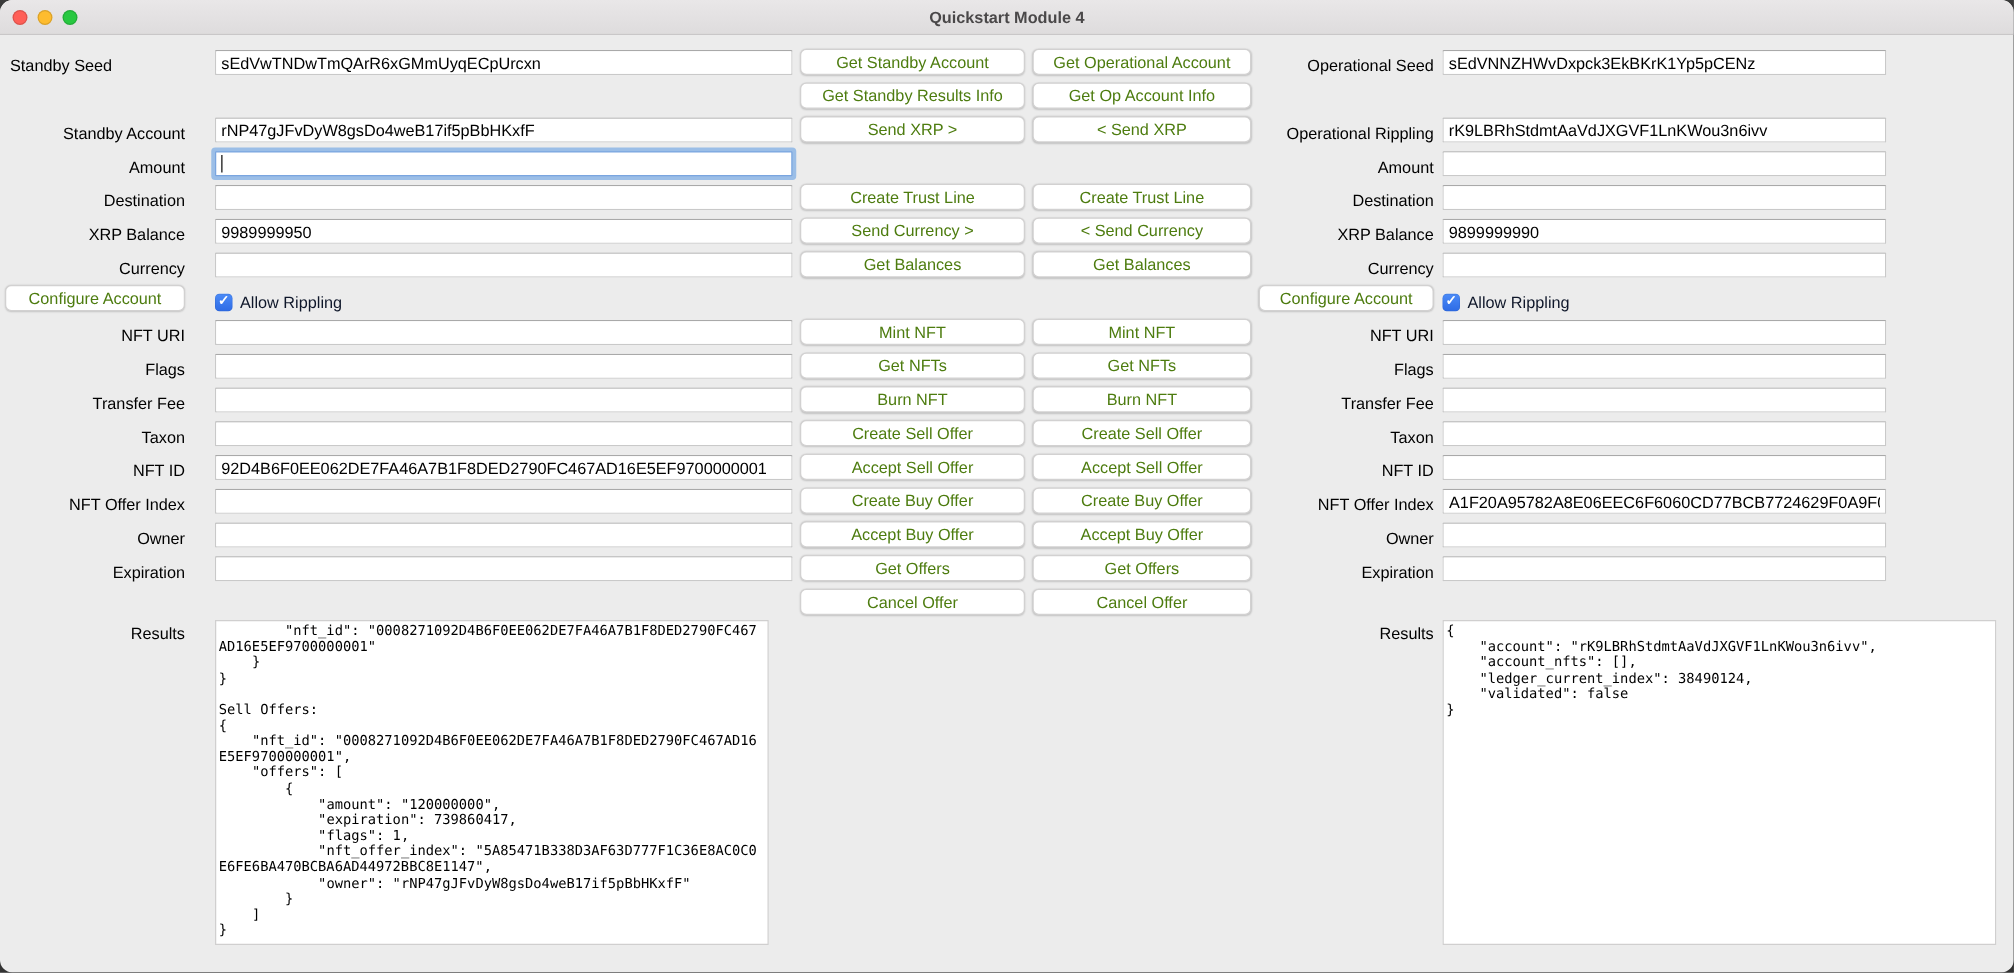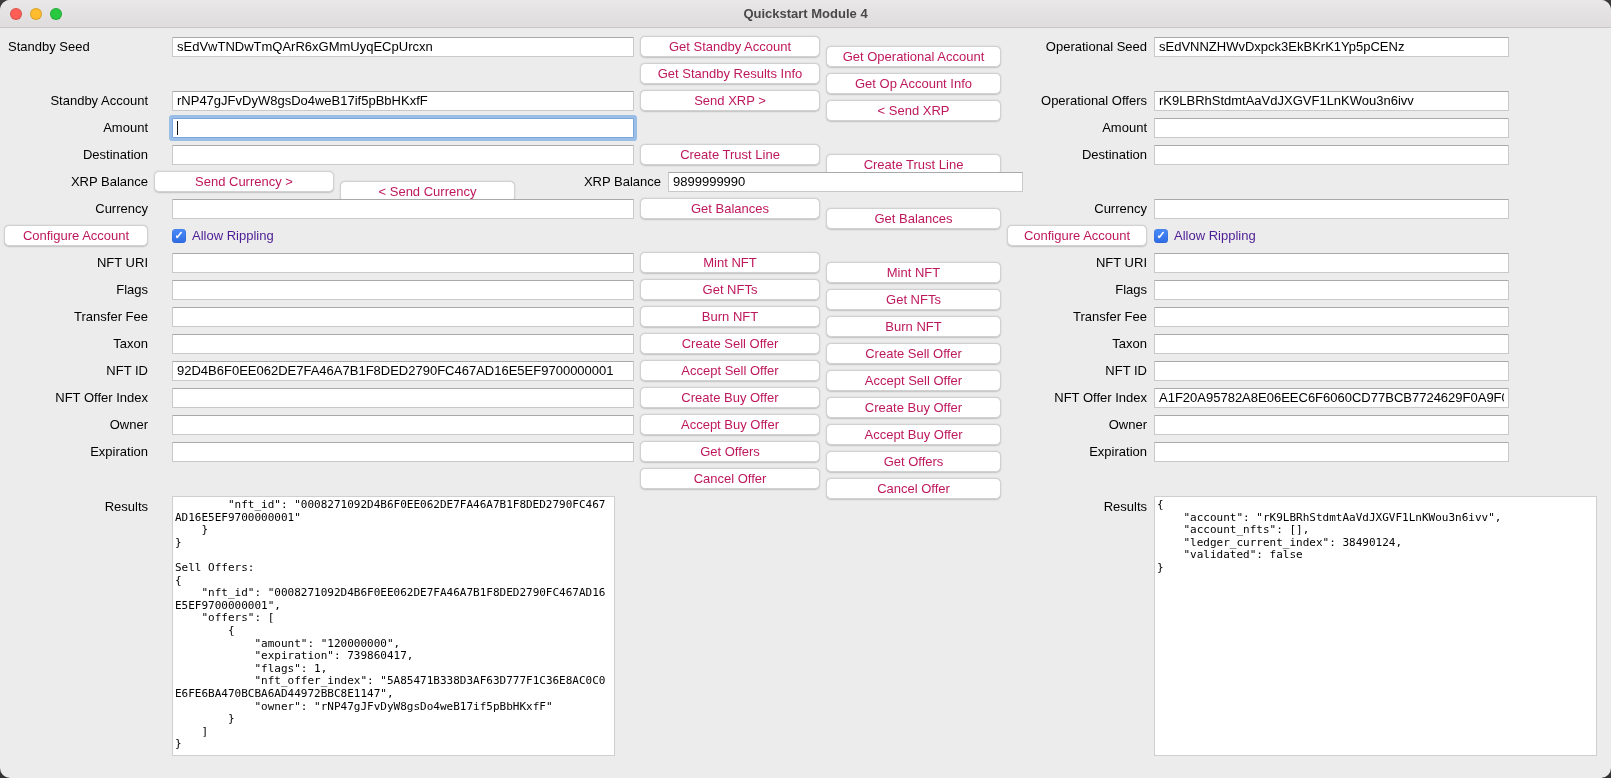--- a/index.html
+++ b/index.html
@@ -8,42 +8,42 @@
 
   .titlebar { height: 28px; background: linear-gradient(#e9e7e8, #dedcdd); border-bottom: 1px solid #c9c7c8; display: flex; align-items: center; position: relative; }
   .lights { display: flex; gap: 8px; padding-left: 10px; position: relative; z-index: 2; }
   .light { width: 12px; height: 12px; border-radius: 50%; display: inline-block; box-shadow: inset 0 0 0 1px rgba(0,0,0,.14); }
   .light.red { background: #ff5f57; }
   .light.yellow { background: #febc2e; }
   .light.green { background: #28c840; }
   .title { position: absolute; left: 0; right: 0; text-align: center; font-size: 13px; font-weight: 700; color: #4a4849; }
 
   .content { padding: 5px 0 0 4px; }
-  .row { display: flex; align-items: center; height: 27px; }
+  .row { display: flex; align-items: flex-end; height: 27px; }
   .cl { width: 144px; flex: none; }
   .cf { width: 462px; flex: none; margin-left: 24px; }
   .ca { width: 180px; flex: none; margin-left: 6px; }
   .cb { width: 175px; flex: none; margin-left: 6px; margin-top: 20px; }
   .cr { width: 140px; flex: none; margin-left: 6px; }
   .cg { width: 355px; flex: none; margin-left: 7px; }
 
   .lbl { font-size: 13px; color: #000; text-align: right; white-space: nowrap; }
   .lbl.la { text-align: left; padding-left: 4px; }
 
   .field { display: block; width: 100%; height: 20px; border: 1px solid #c9c9c9; border-top-color: #a9a9a9; border-radius: 1px; background: #fff; font-family: "Liberation Sans", sans-serif; font-size: 13px; color: #000; padding: 0 4px; outline: none; }
   .fwrap { position: relative; width: 100%; }
   .field.focused { border: 1px solid #7aa5df; box-shadow: 0 0 0 3px rgba(90,153,228,.55); }
   .caret { position: absolute; left: 5px; top: 3px; width: 1px; height: 14px; background: #111; }
 
-  .btn { display: inline-flex; align-items: center; justify-content: center; width: 100%; height: 21px; background: #fff; border: 1px solid #d2d1d1; border-radius: 5px; font-family: "Liberation Sans", sans-serif; font-size: 13px; color: #be185d; box-shadow: 0 .5px 1.5px rgba(0,0,0,.18); padding: 0 4px; white-space: nowrap; }
+  .btn { display: inline-flex; align-items: center; justify-content: center; width: 100%; height: 21px; background: #fff; border: 1px solid #d2d1d1; border-radius: 5px; font-family: "Liberation Sans", sans-serif; font-size: 13px; color: #4d7c0f; box-shadow: 0 .5px 1.5px rgba(0,0,0,.18); padding: 0 4px; white-space: nowrap; }
 
   .checkrow { display: flex; align-items: center; gap: 6px; }
   .checkbox { width: 14px; height: 14px; border-radius: 3.5px; background: linear-gradient(#4b8bf8, #2e6be5); display: inline-flex; align-items: center; justify-content: center; flex: none; box-shadow: inset 0 0 0 .5px rgba(0,0,0,.1); }
   .check { color: #fff; font-size: 11px; font-weight: 700; line-height: 1; }
-  .cblabel { font-size: 13px; color: #4c1d95; }
+  .cblabel { font-size: 13px; color: #0f172a; }
 
   .results-row { height: auto; align-items: flex-start; margin-top: 4px; }
   .rlab { padding-top: 3px; }
   .results { width: 443px; height: 260px; margin: 0; background: #fff; border: 1px solid #d0cfcf; font-family: "DejaVu Sans Mono", monospace; font-size: 11px; line-height: 12.6px; color: #000; white-space: pre-wrap; word-break: break-all; overflow: hidden; padding: 2px 1px 2px 2px; }
 </style>
 </head>
 <body>
 
 <div class="window">
   <div class="titlebar">
@@ -79,21 +79,21 @@
       <div class="cg"></div>
     </div>
 
     <div class="row">
       <div class="cl lbl">Standby Account</div>
       <div class="cf">
           <input class="field" value="rNP47gJFvDyW8gsDo4weB17if5pBbHKxfF" style="">
         </div>
       <div class="ca"><button class="btn">Send XRP &gt;</button></div>
       <div class="cb"><button class="btn">&lt; Send XRP</button></div>
-      <div class="cr lbl">Operational Offers</div>
+      <div class="cr lbl">Operational Rippling</div>
       <div class="cg">
           <input class="field" value="rK9LBRhStdmtAaVdJXGVF1LnKWou3n6ivv" style="">
         </div>
     </div>
 
     <div class="row">
       <div class="cl lbl">Amount</div>
       <div class="cf">
           <div class="fwrap">
             <input class="field focused" style="">
@@ -116,20 +116,23 @@
       <div class="ca"><button class="btn">Create Trust Line</button></div>
       <div class="cb"><button class="btn">Create Trust Line</button></div>
       <div class="cr lbl">Destination</div>
       <div class="cg">
           <input class="field" style="">
         </div>
     </div>
 
     <div class="row">
       <div class="cl lbl">XRP Balance</div>
+      <div class="cf">
+          <input class="field" value="9989999950" style="">
+        </div>
       <div class="ca"><button class="btn">Send Currency &gt;</button></div>
       <div class="cb"><button class="btn">&lt; Send Currency</button></div>
       <div class="cr lbl">XRP Balance</div>
       <div class="cg">
           <input class="field" value="9899999990" style="">
         </div>
     </div>
 
     <div class="row">
       <div class="cl lbl">Currency</div>

